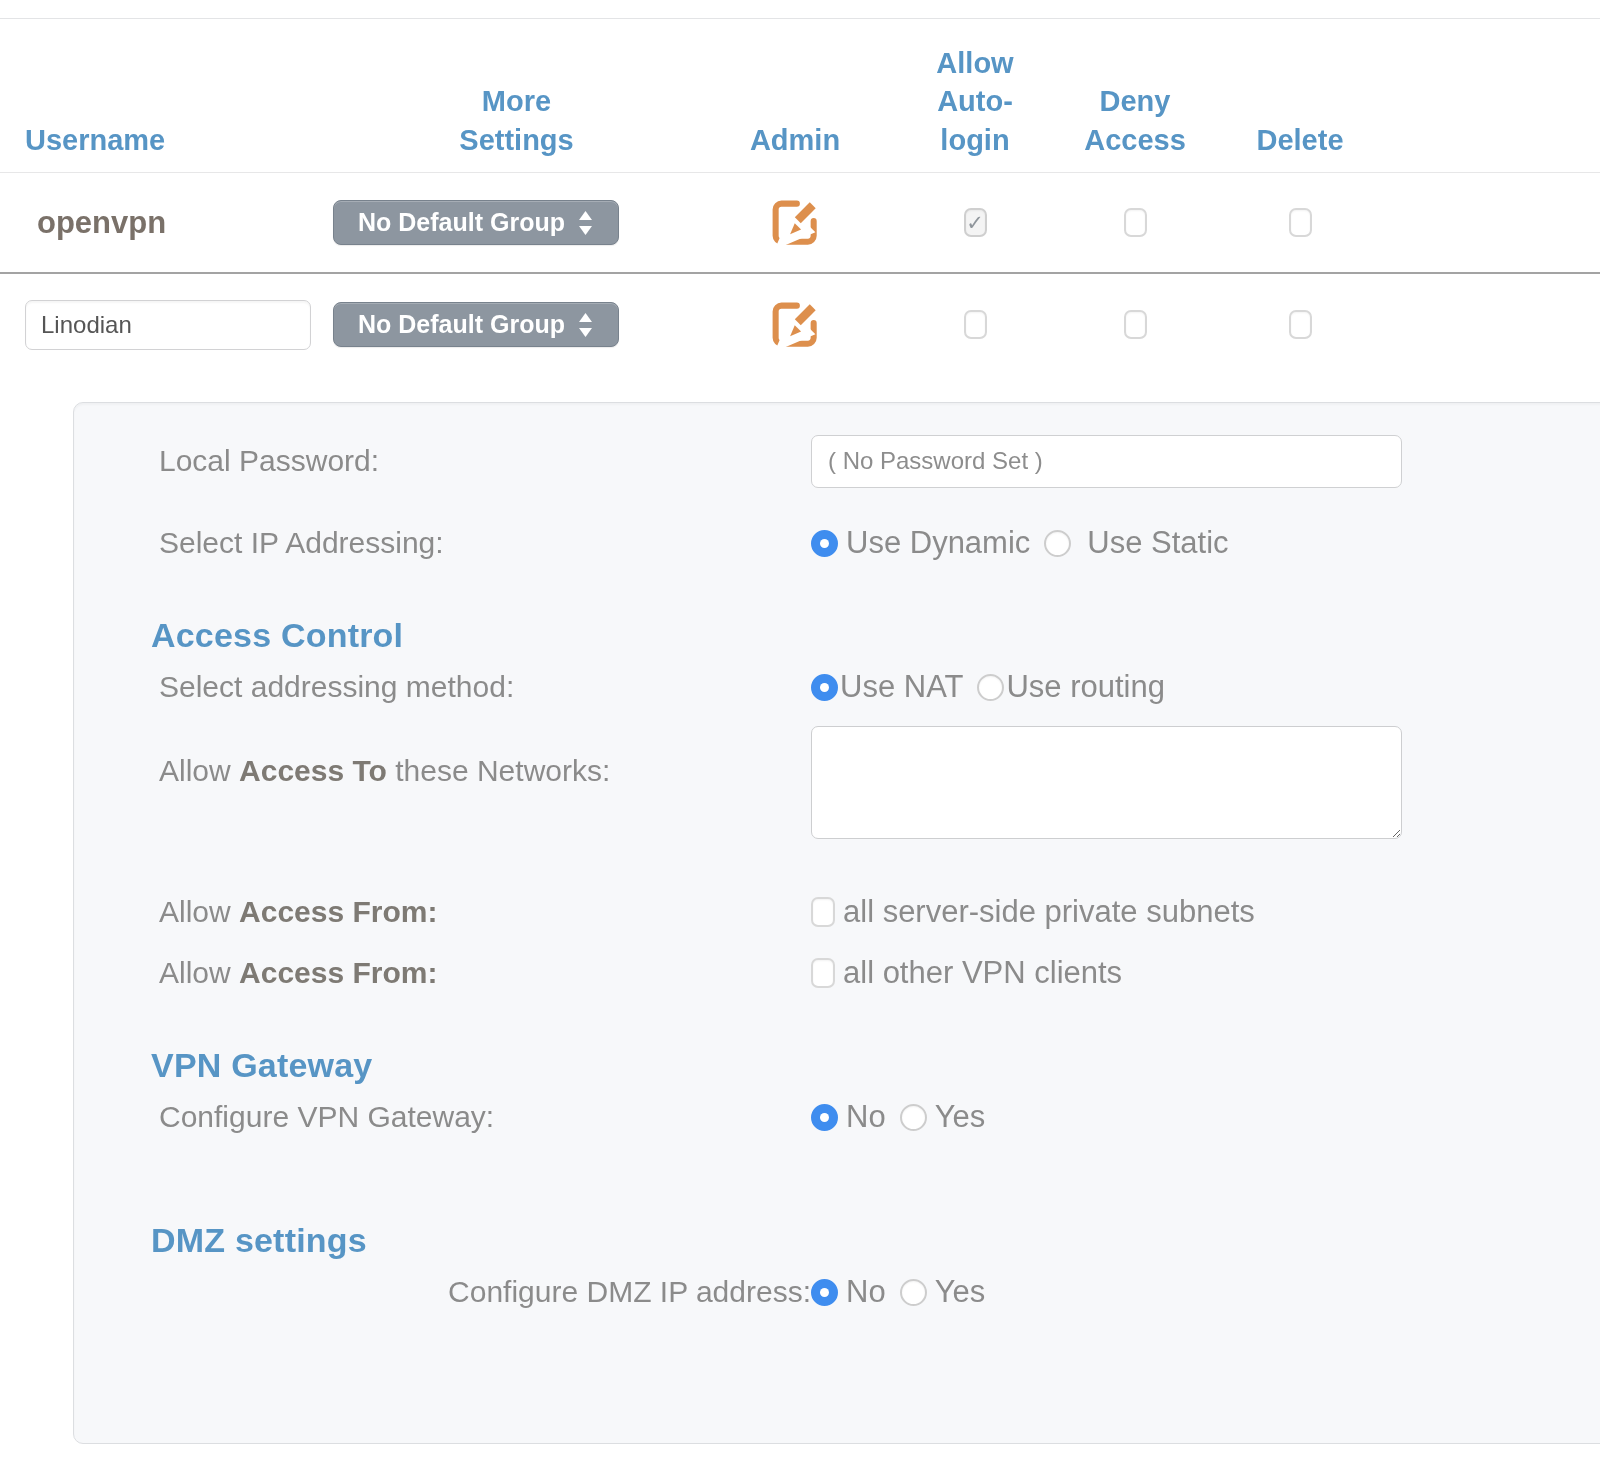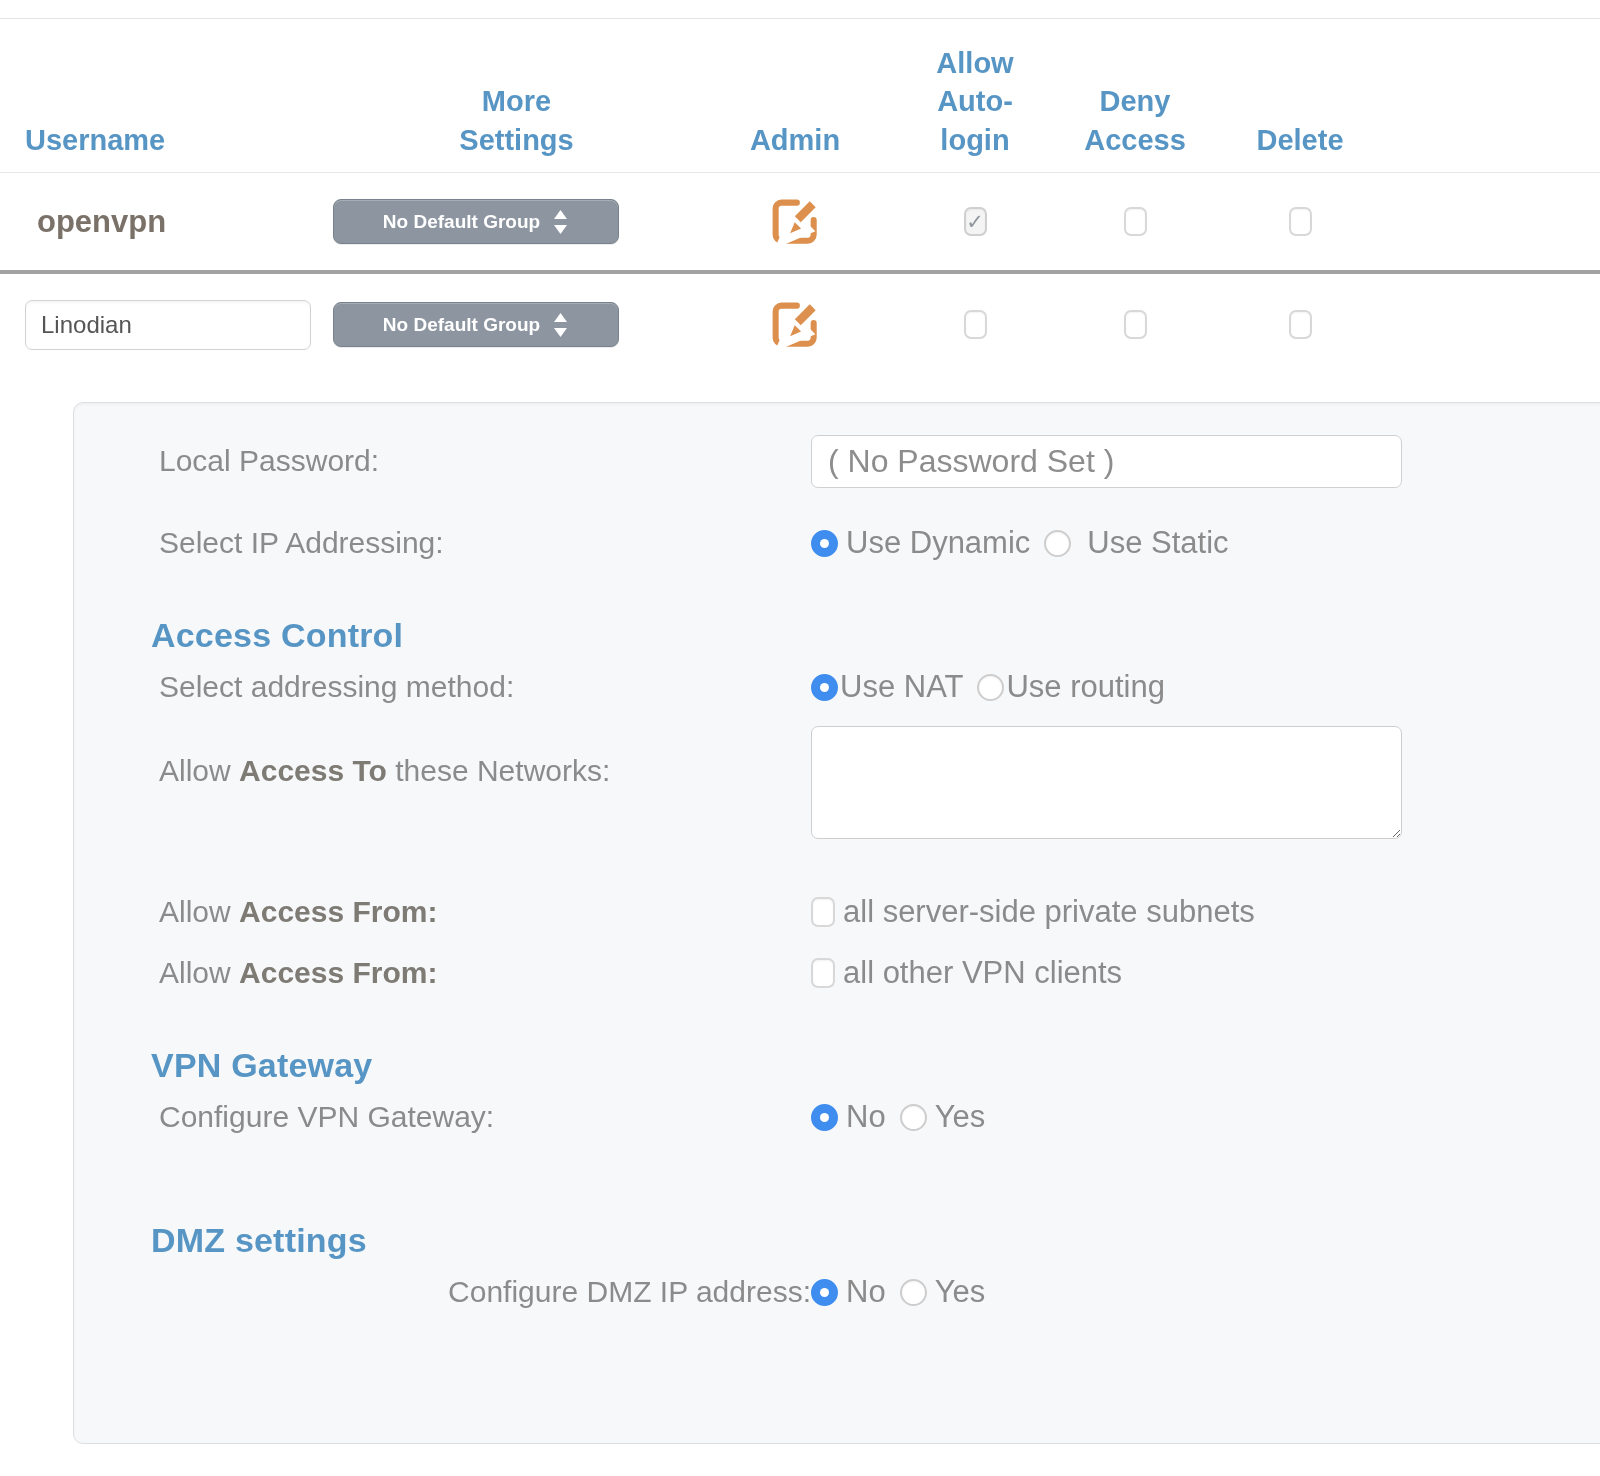--- a/index.html
+++ b/index.html
@@ -14,33 +14,33 @@
     grid-template-columns:333px 367px 190px 170px 150px 180px 155px;
   }
   .thead { height:154px; align-items:end; border-bottom:1px solid #e7e7e8; }
   .th {
     color:#5795c5; font-weight:bold; font-size:29px; line-height:1.32;
     padding-bottom:13px; white-space:pre-line; text-align:center;
   }
   .th.left { text-align:left; }
   .th.c1 { padding-left:25px; }
   .trow { height:101px; align-items:center; }
-  .trow.first { border-bottom:4px solid #a3a3a3; }
+  .trow.first { border-bottom:2px solid #a3a3a3; }
   .cell { display:flex; align-items:center; justify-content:center; }
   .cell.left { justify-content:flex-start; }
   .username-static { padding-left:37px; font-size:31px; font-weight:bold; color:#7a7169; }
   .username-input {
     margin-left:25px; width:286px; height:50px; border:1px solid #d2d2d4; border-radius:7px;
     font-family:"Liberation Sans",sans-serif; font-size:24px; color:#555; padding:0 15px;
     background:#fff; outline:none; box-shadow:inset 0 2px 2px rgba(0,0,0,.04);
   }
   .group-select {
     width:286px; height:45px; background:#8d96a0; border:1px solid #78828d; border-radius:8px;
     display:flex; align-items:center; justify-content:center; gap:12px;
-    color:#fff; font-weight:bold; font-size:19px; cursor:default;
+    color:#fff; font-weight:bold; font-size:25px; cursor:default;
     box-shadow:inset 0 1px 0 rgba(255,255,255,.22), 0 1px 1px rgba(0,0,0,.08);
   }
   .updown { display:block; }
 
   .edit-icon { width:56px; height:56px; display:block; }
 
   .cb {
     width:23px; height:29px; background:#fff; border:2px solid #d8d8d8; border-radius:7px;
     display:flex; align-items:center; justify-content:center;
     box-shadow:inset 0 1px 2px rgba(0,0,0,.05);
@@ -60,21 +60,21 @@
     color:#8b8b8b; font-size:30px;
   }
   .form-row .flabel b { color:#7e7a74; font-weight:bold; }
   .form-row .fcontrol { display:flex; align-items:center; }
   .heading {
     position:absolute; left:77px; color:#5795c5; font-weight:bold; font-size:34px; letter-spacing:.2px;
   }
 
   .pw-input {
     width:591px; height:53px; border:1px solid #cfd0d2; border-radius:7px; background:#fff;
-    font-family:"Liberation Sans",sans-serif; font-size:32px; color:#555; padding:0 16px; outline:none;
+    font-family:"Liberation Sans",sans-serif; font-size:24px; color:#555; padding:0 16px; outline:none;
   }
   .pw-input::placeholder { color:#8d8d8d; opacity:1; }
 
   .net-textarea {
     width:591px; height:113px; border:1px solid #cdced0; border-radius:7px; background:#fff;
     resize:both; font-family:"Liberation Sans",sans-serif; font-size:26px; color:#555; padding:8px 12px; outline:none;
   }
 
   .radio {
     width:27px; height:27px; border-radius:50%; background:#fff; border:2px solid #cdcdcd;

